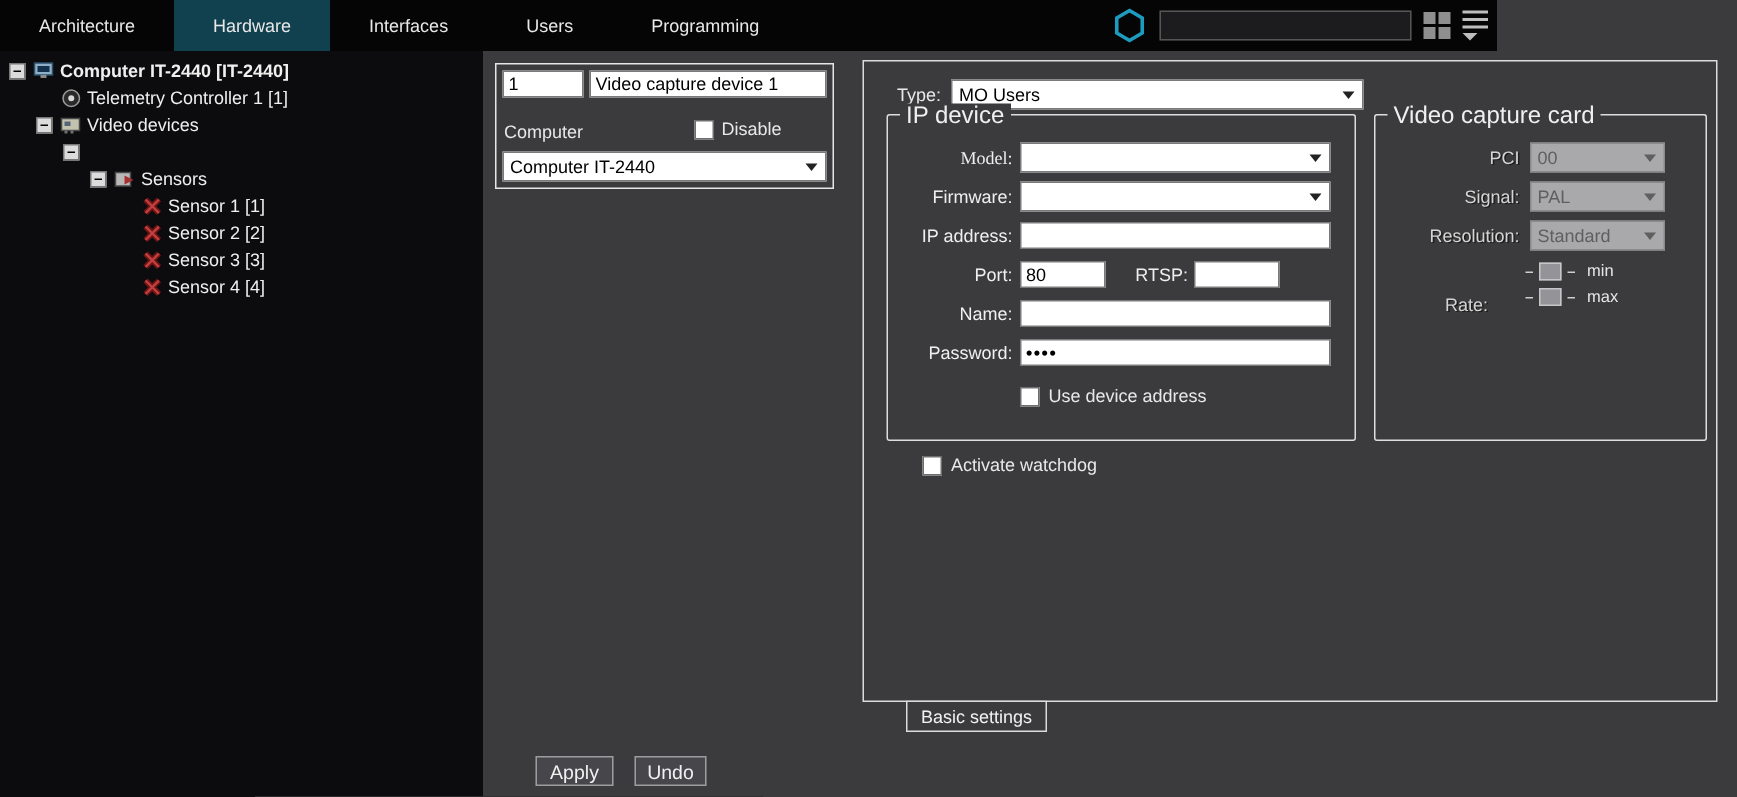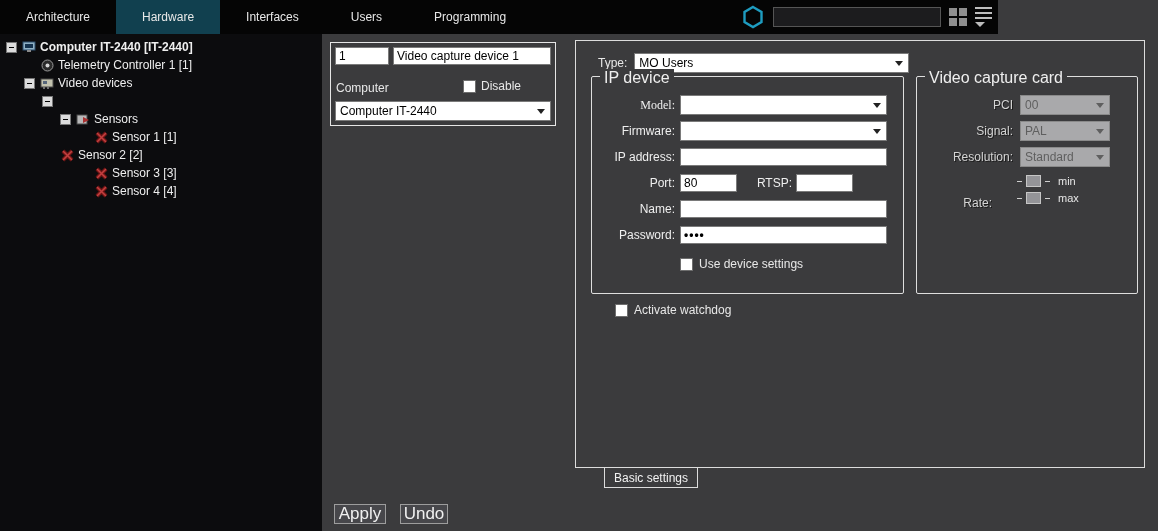--- a/index.html
+++ b/index.html
@@ -64,21 +64,21 @@
 
   
   .rate { position:absolute; left:100px; top:98px; display:flex; flex-direction:column; gap:5px; }
   .spinrow { display:flex; align-items:center; gap:4px; }
   .spinrow .dash { width:5px; height:1px; background:#cfcfcf; }
   .spinrow .thumb { width:15px; height:12px; background:#949498; border:1px solid #c6c6c6; }
   .spinrow .slabel { color:#e6e6e6; font-size:11px; margin-left:4px; }
 
   
   .tab { position:absolute; left:575px; top:467px; height:21px; background:#3b3b3d; border:1px solid #dcdcdc; display:flex; align-items:center; padding:0 9px; color:#f2f2f2;margin-left:29px; }
-  .btn { position:absolute; height:20px; background:#47474b; border:1px solid #9d9d9d; color:#f0f0f0; font-family:"Liberation Sans",sans-serif; font-size:17px; display:flex; align-items:center; justify-content:center; cursor:default; }
+  .btn { position:absolute; height:20px; background:#47474b; border:1px solid #9d9d9d; color:#f0f0f0; font-family:"Liberation Sans",sans-serif; font-size:13px; display:flex; align-items:center; justify-content:center; cursor:default;margin-left:23px; }
   .btn-apply { left:334px; top:504px; width:52px; }
   .btn-undo { left:400px; top:504px; width:48px; }
 </style>
 </head>
 <body>
 
 <div class="screen">
 
   <div class="topbar">
     <div class="menu-item">Architecture</div>
@@ -175,21 +175,21 @@
           <span class="ticon">
         <svg width="13" height="13">
               <path d="M2 2 L11 11 M11 2 L2 11" stroke="#6e1414" stroke-width="4"></path>
               <path d="M2 2 L11 11 M11 2 L2 11" stroke="#c24040" stroke-width="1.6"></path>
             </svg>
       </span>
           <span class="tlabel">Sensor 1 [1]</span>
         </span>
     </div>
 
-    <div class="trow" style="padding-left:44px;">
+    <div class="trow" style="padding-left:78px;">
       <span class="exp empty"></span>
       <span class="hl">
           <span class="ticon">
         <svg width="13" height="13">
               <path d="M2 2 L11 11 M11 2 L2 11" stroke="#6e1414" stroke-width="4"></path>
               <path d="M2 2 L11 11 M11 2 L2 11" stroke="#c24040" stroke-width="1.6"></path>
             </svg>
       </span>
           <span class="tlabel">Sensor 2 [2]</span>
         </span>
@@ -271,21 +271,21 @@
       <input class="tin ctl" style="left: 204px; top: 97px; width: 57px;" value="">
 
       <span class="flabel" style="top:122px;">Name:</span>
       <input class="tin ctl" style="left: 88px; top: 123px; width: 207px;" value="">
 
       <span class="flabel" style="top:148px;">Password:</span>
       <input class="tin ctl" style="left: 88px; top: 149px; width: 207px; font-weight: bold; letter-spacing: 1px;" value="••••">
 
       <span class="usedev">
         <span class="cb"></span>
-        <span>Use device settings</span>
+        <span>Use device address</span>
       </span>
     </div>
 
     <div class="groupbox gb-card">
       <span class="grouplabel">Video capture card</span>
 
       <span class="flabel" style="top:18px;">PCI</span>
       <div class="select disabled ctl" style="left:103px; top:18px; width:90px;">
         <span>00</span>
         <span class="arrow"></span>

